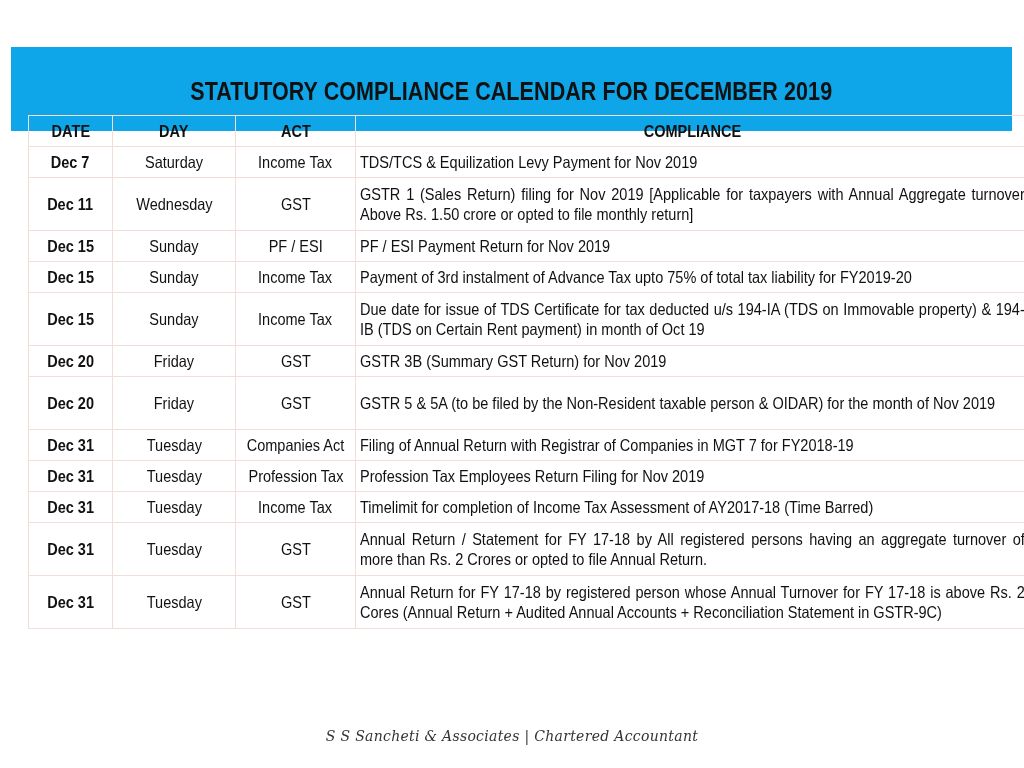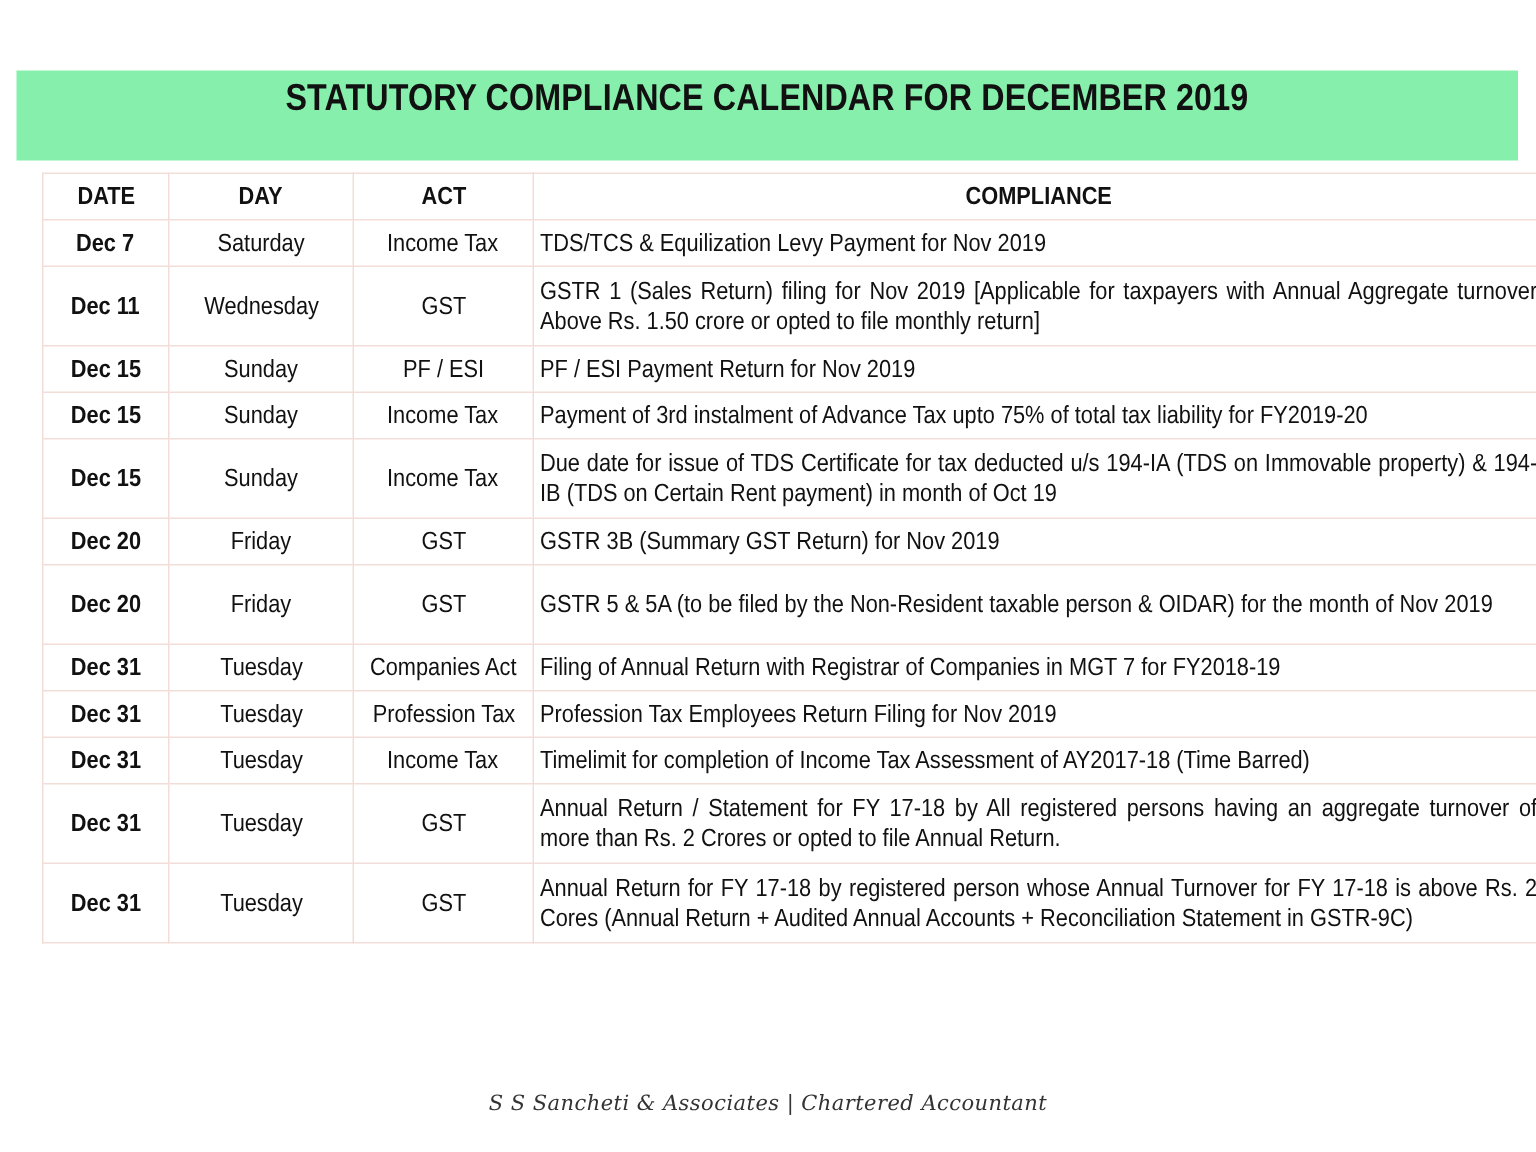--- a/index.html
+++ b/index.html
@@ -13,23 +13,24 @@
   body {
     font-family: "Liberation Sans", sans-serif;
     color: #111111;
     position: relative;
   }
   .banner {
     position: absolute;
     left: 11px;
     top: 47px;
     width: 1001px;
-    height: 60px;
-    background: #86efac;
+    height: 84px;
+    background: #0ea5e9;
     display: flex;
+    align-items: center;
     justify-content: center;
   }
   .banner h1 {
     margin: 0;
     font-size: 25px;
     font-weight: bold;
     letter-spacing: 0.1px;
     color: #111111;
     transform: scaleX(0.86);
     white-space: nowrap;

